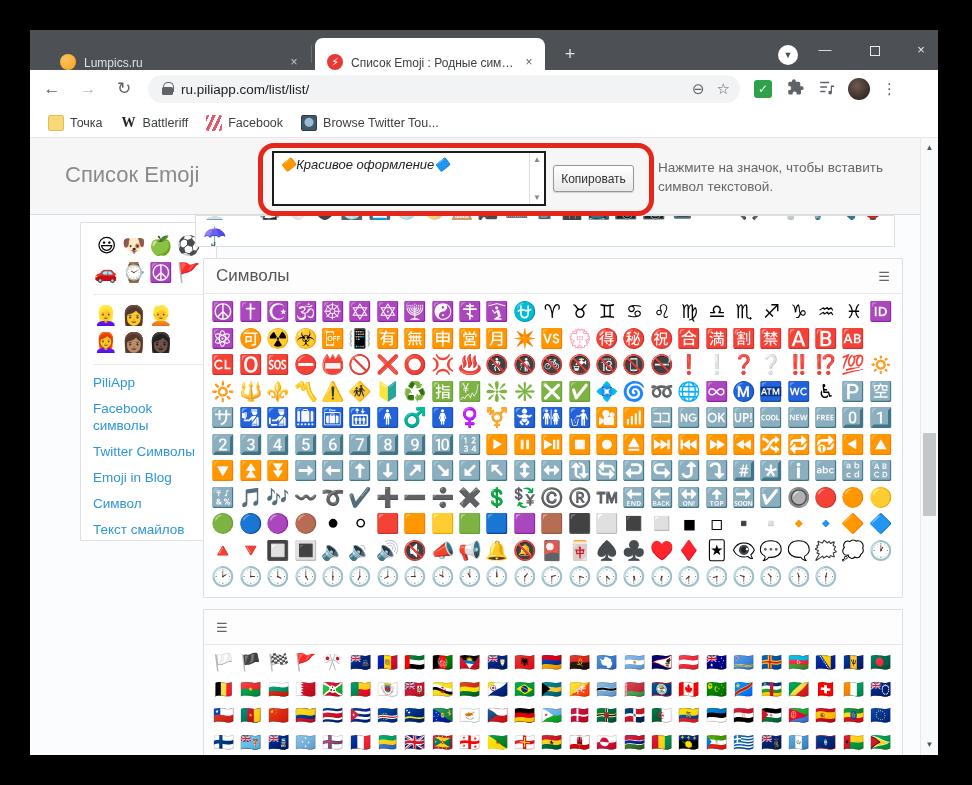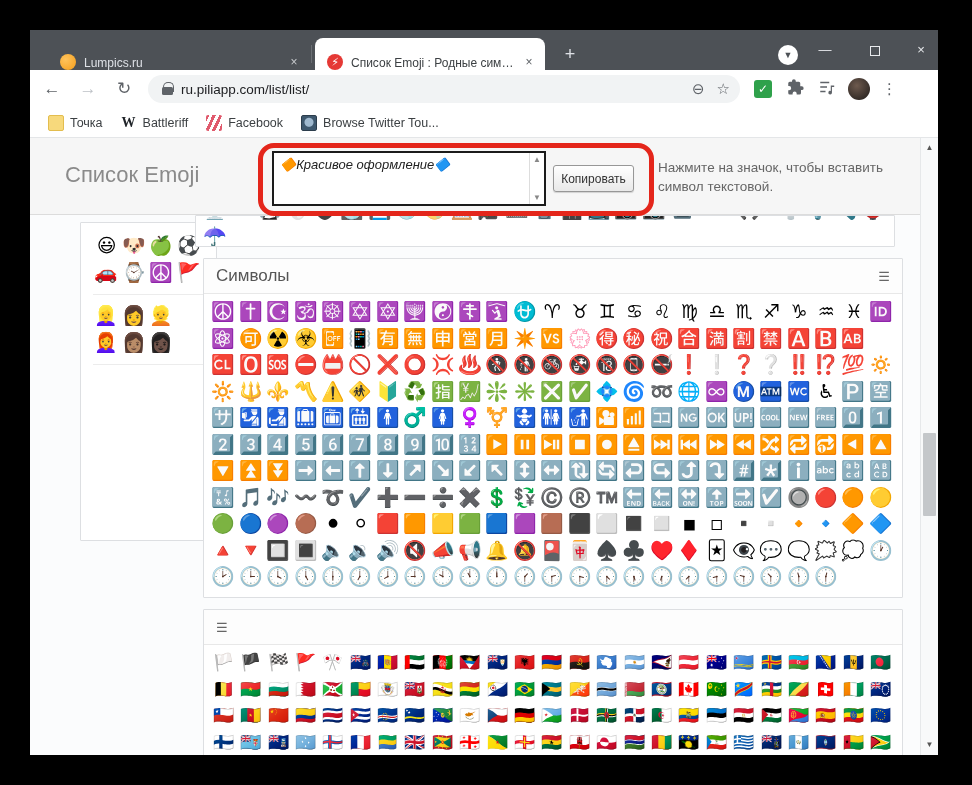--- a/index.html
+++ b/index.html
@@ -202,20 +202,28 @@
                 <span class="e-cell">👩</span>
                 <span class="e-cell">👱</span>
               </div>
               <div class="e-row">
                 <span class="e-cell">👩‍🦰</span>
                 <span class="e-cell">👩🏽</span>
                 <span class="e-cell">👩🏿</span>
               </div>
             </div>
           <div class="divider"></div>
+          <div class="side-links">
+            <a href="#">PiliApp</a>
+            <a href="#">Facebook символы</a>
+            <a href="#">Twitter Символы</a>
+            <a href="#">Emoji in Blog</a>
+            <a href="#">Символ</a>
+            <a href="#">Текст смайлов</a>
+          </div>
         </div>
 
         <div class="main">
 
           <div class="card tailcard">
             <div class="tailclip">
               <div class="noop">
                   <div class="e-row">
                     <span class="e-cell">🖥️</span>
                     <span class="e-cell">⌨️</span>

